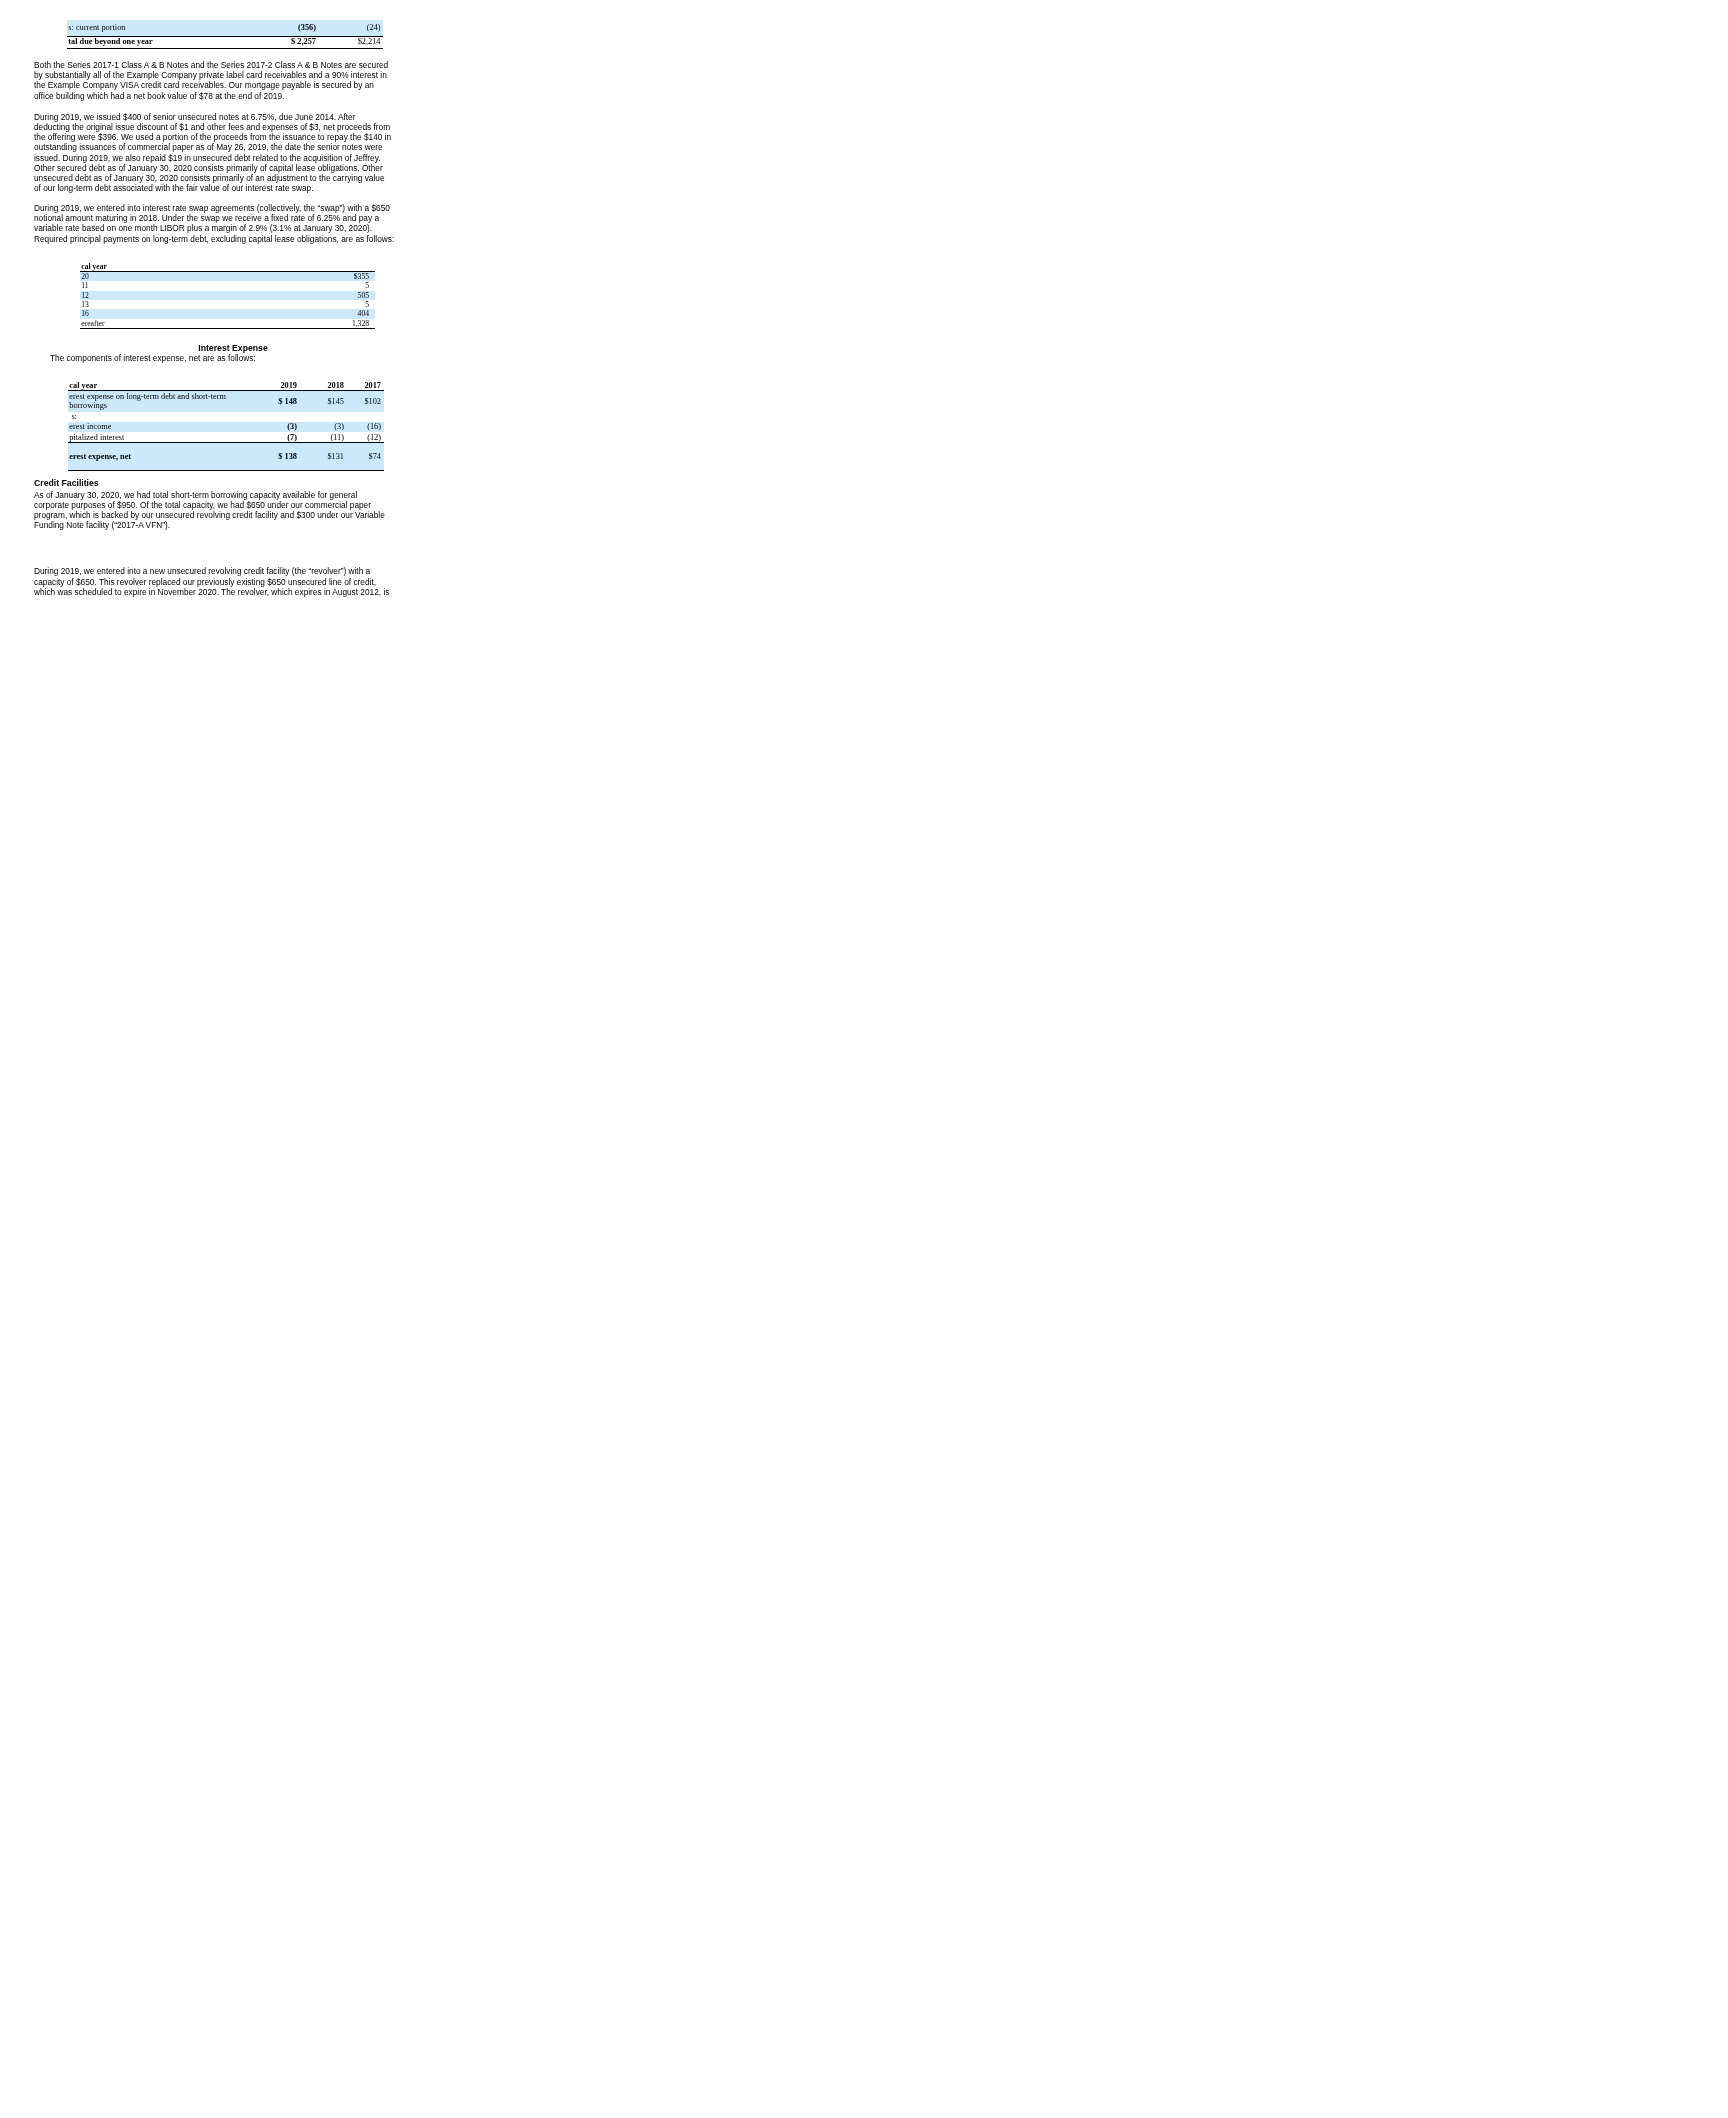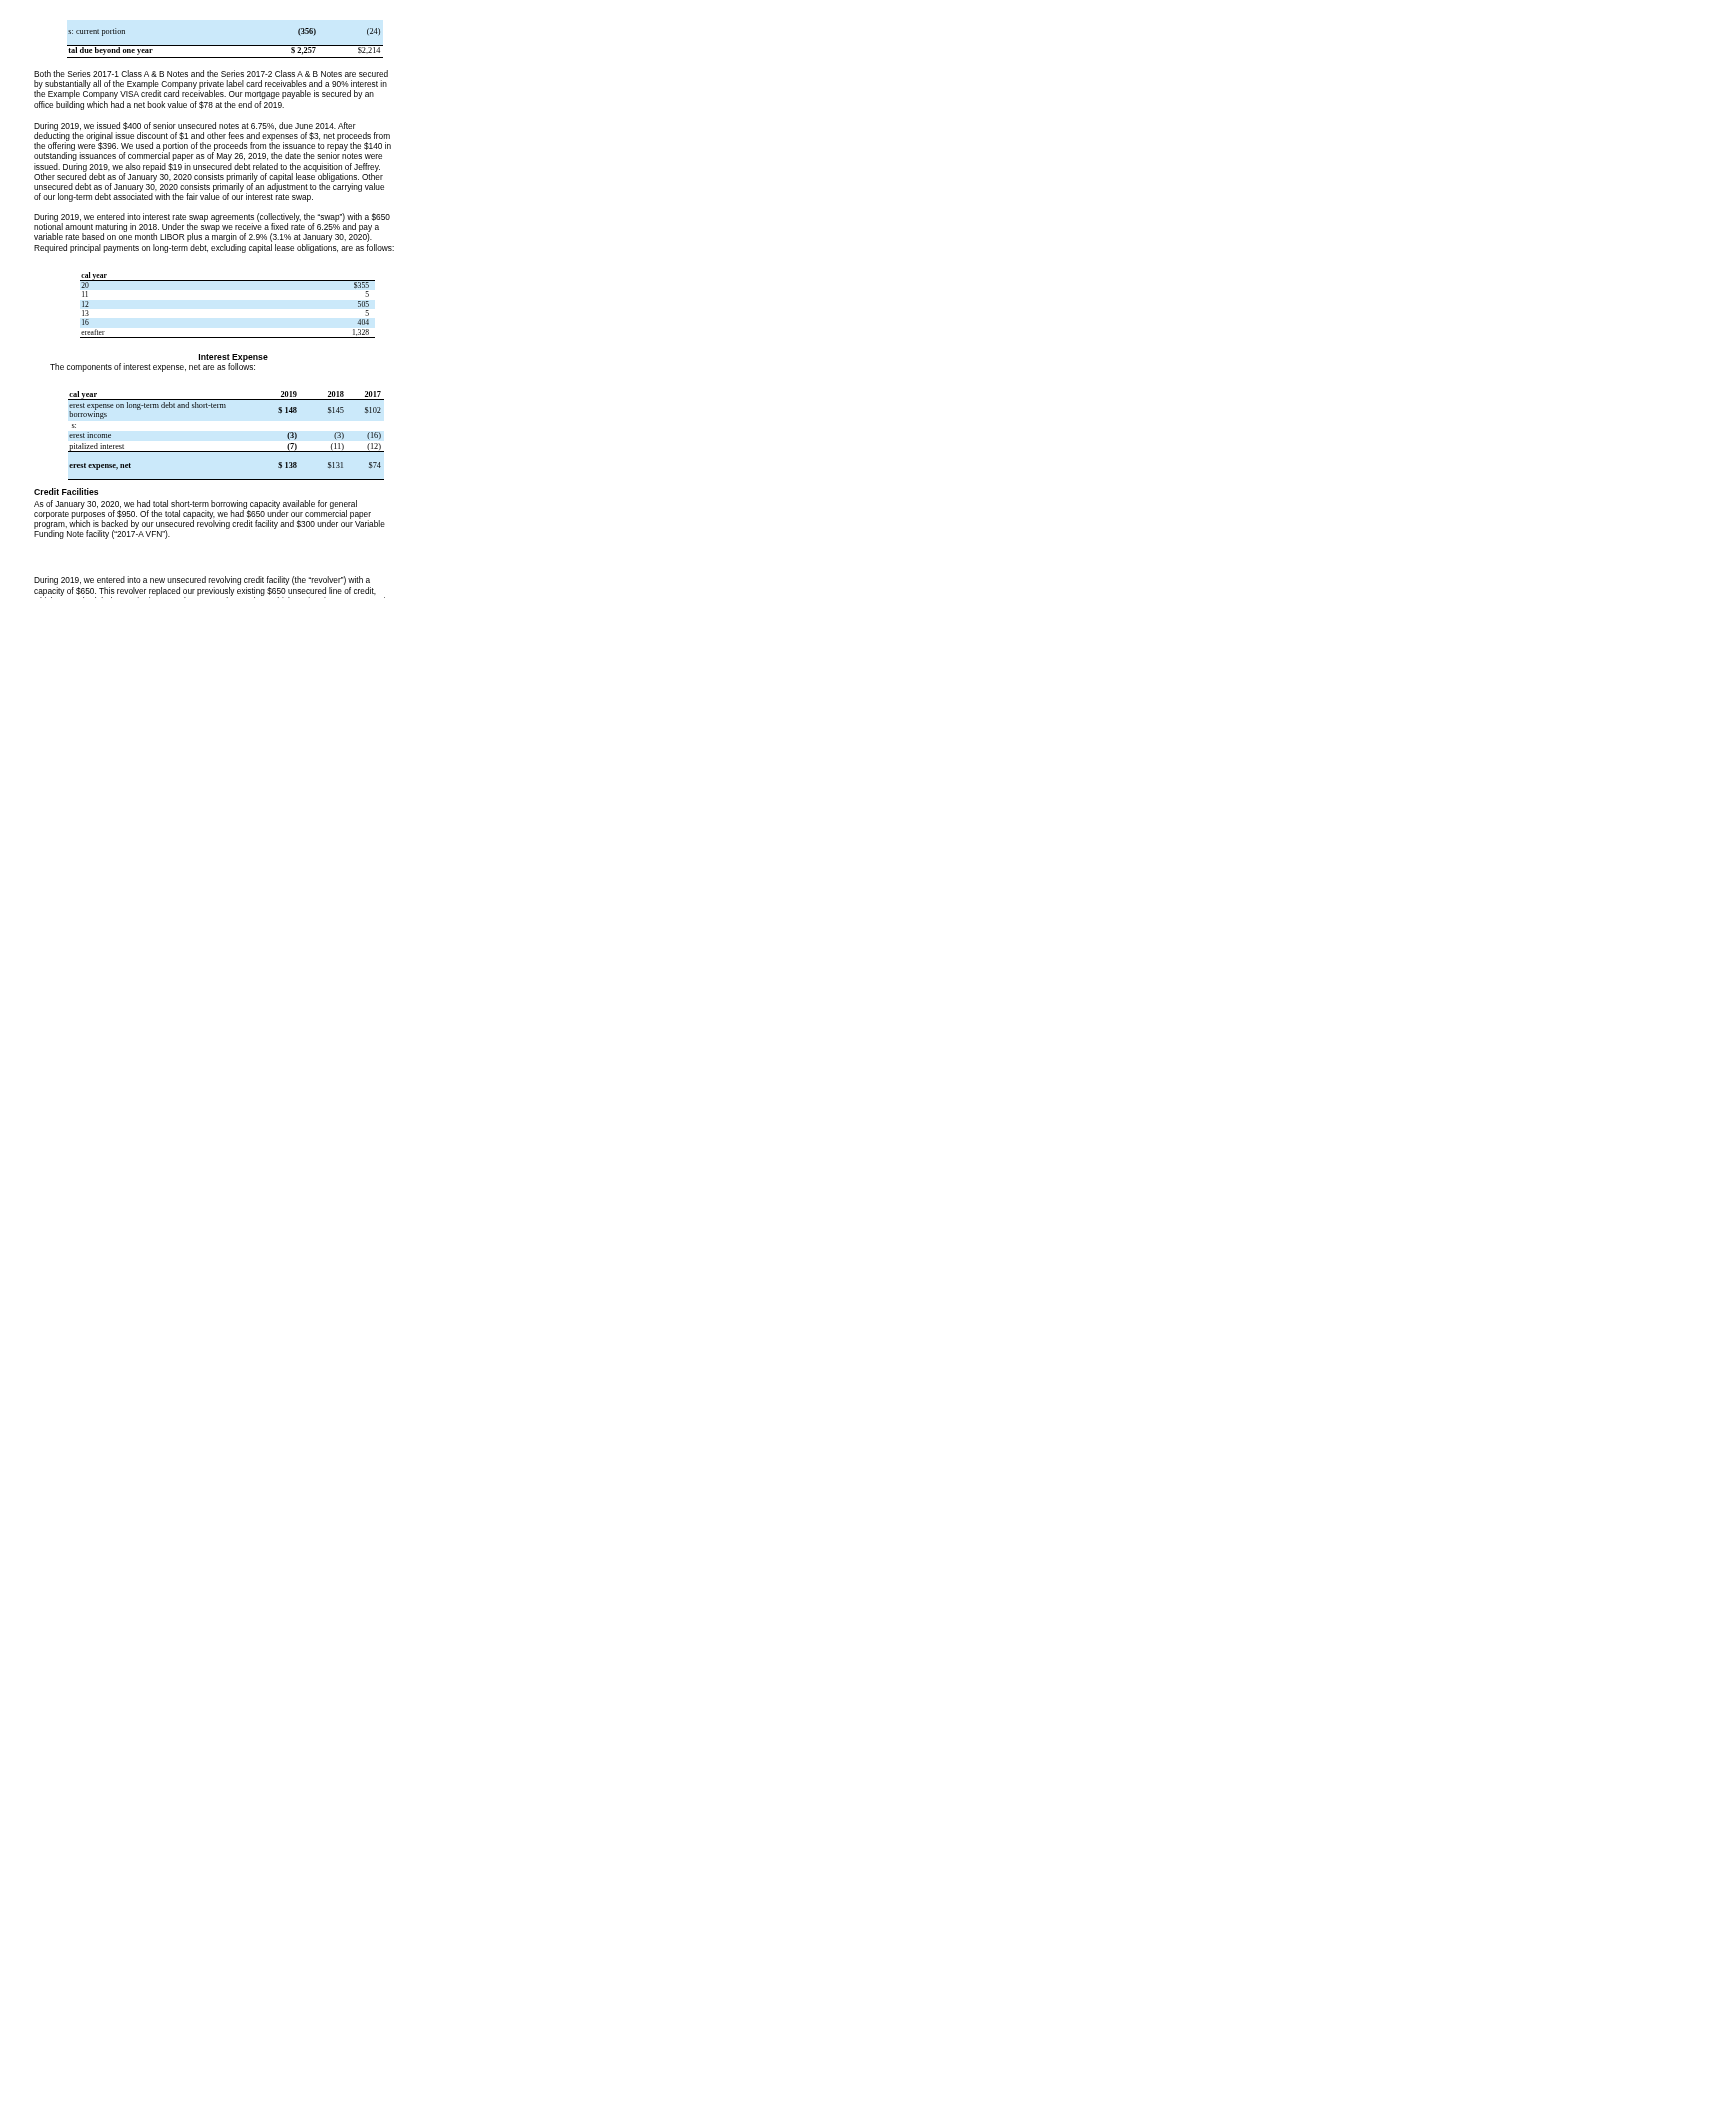--- a/index.html
+++ b/index.html
@@ -40,21 +40,21 @@
   .fintable .row{display:flex;align-items:center;}
   .fintable .hl{background:#cbe9fa;}
   .fintable .lbl{flex:1;padding-left:1.3px;white-space:pre-line;}
   .fintable .val{text-align:right;box-sizing:border-box;}
   .rule2{height:0;border-top:0.8px solid #000;}
   .rule3{height:0;border-top:1.3px solid #000;}
   .b{font-weight:bold;}
 
   
   .top-table{margin:19.5px 0 0 67px;width:316px;}
-  .top-table .row{height:25px;}
+  .top-table .row{height:16px;}
   .top-table .row.r2{height:11px;}
   .top-table .c1{width:64px;}
   .top-table .c2{width:67px;padding-right:2.5px;}
 
   
   .mat-table{margin:18px 0 0 80px;width:295px;font-size:7.6px;}
   .mat-table .hdr{height:9.3px;display:flex;align-items:center;}
   .mat-table .row{height:9.3px;}
   .mat-table .val{width:85px;padding-right:6px;}
 

